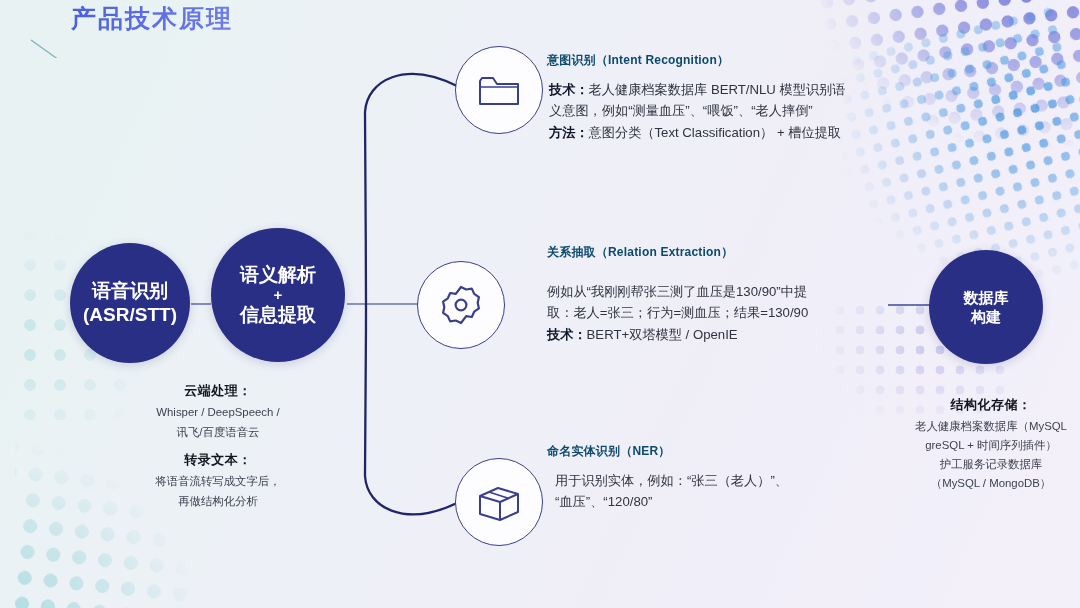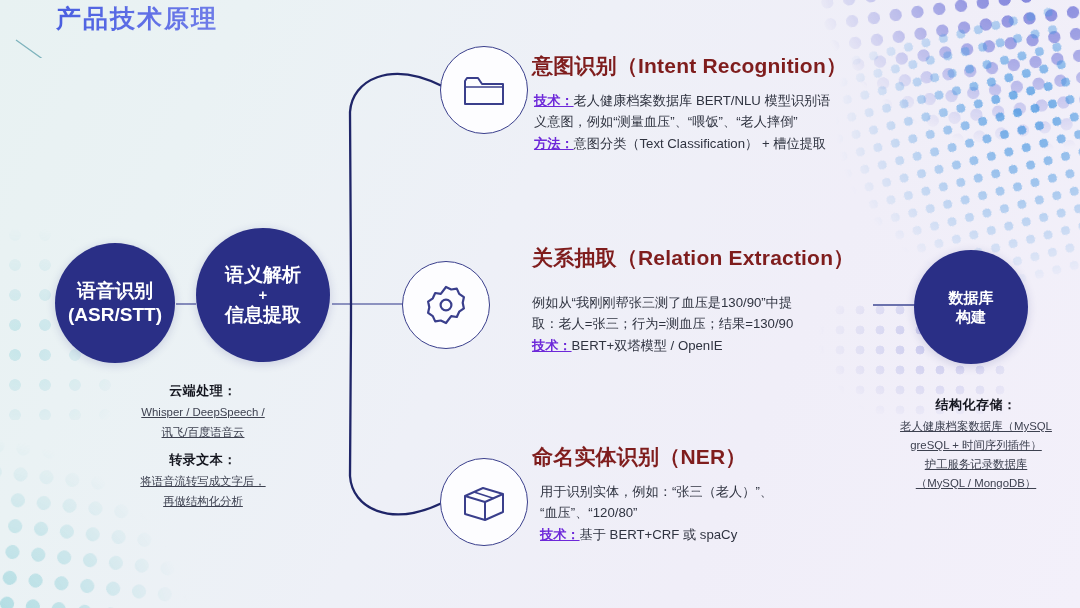--- a/index.html
+++ b/index.html
@@ -2,21 +2,21 @@
 <html><head>
 <meta charset="utf-8">
 <style>
   html,body{margin:0;padding:0;}
   body{
     width:1080px;height:608px;overflow:hidden;
     font-family:"Liberation Sans","DejaVu Sans",sans-serif;
     position:relative;
     background:linear-gradient(115deg,#e8f2f2 0%,#eaf2f4 18%,#eef0f7 45%,#f0eef8 70%,#f3f0fa 100%);
   }
-  .slide{position:absolute;inset:0;overflow:hidden;}
+  .slide{position:absolute;inset:0;overflow:hidden;margin-left:15px;}
 
   
   .dots-tr{
     position:absolute;right:-40px;top:-60px;width:460px;height:400px;
     background-image:radial-gradient(circle, rgba(90,95,210,.85) 38%, rgba(90,95,210,0) 40%);
     background-size:22px 22px;
     -webkit-mask-image:radial-gradient(ellipse 300px 260px at 88% 8%, #000 10%, rgba(0,0,0,.55) 45%, rgba(0,0,0,0) 78%);
     mask-image:radial-gradient(ellipse 300px 260px at 88% 8%, #000 10%, rgba(0,0,0,.55) 45%, rgba(0,0,0,0) 78%);
     transform:rotate(-8deg);
     opacity:.95;
@@ -85,36 +85,36 @@
     background:#fdfdff;border:1.6px solid #3a3f8c;
     display:flex;align-items:center;justify-content:center;
   }
   #icon-intent{left:440px;top:46px;width:86px;height:86px;}
   #icon-relation{left:402px;top:261px;width:86px;height:86px;}
   #icon-ner{left:440px;top:458px;width:86px;height:86px;}
 
   
   .section{position:absolute;}
   .sec-title{
-    font-size:21px;font-weight:bold;color:#7f1d1d;letter-spacing:.2px;
+    font-size:12px;font-weight:bold;color:#0c4a6e;letter-spacing:.2px;
     margin-bottom:10px;white-space:nowrap;
   }
   .sec-body{font-size:13.2px;color:#2f3340;line-height:1.62;}
-  .sec-body b{color:#6d28d9;font-weight:bold;text-decoration:underline;}
+  .sec-body b{color:#0f172a;font-weight:bold;}
   #sec-intent{left:532px;top:52px;width:360px;}
   #sec-intent .sec-body{margin-left:2px;}
   #sec-relation{left:532px;top:244px;width:350px;}
   #sec-relation .sec-title{margin-bottom:20px;}
   #sec-ner{left:532px;top:443px;width:350px;}
   #sec-ner .sec-body{margin-left:8px;}
 
   
   .caption{position:absolute;text-align:center;}
   .cap-h{font-size:13px;font-weight:bold;color:#14161f;letter-spacing:.5px;}
-  .cap-p{font-size:11.4px;color:#3d4150;line-height:1.72;text-decoration:underline;}
+  .cap-p{font-size:11.4px;color:#3d4150;line-height:1.72;}
   #cap-left{left:78px;top:382px;width:250px;}
   #cap-left .blk2{margin-top:9px;}
   #cap-right{left:876px;top:396px;width:200px;}
   #cap-right .cap-p{line-height:1.66;}
   .cap-h.sp{display:block;margin-bottom:3px;}
 </style>
 </head>
 <body>
 
 <div class="slide">
@@ -200,21 +200,20 @@
       <div><span>取：老人=张三；行为=测血压；结果=130/90</span></div>
       <div><b>技术：</b><span>BERT+双塔模型 / OpenIE</span></div>
     </div>
   </div>
 
   <div class="section" id="sec-ner">
     <div class="sec-title">命名实体识别（NER）</div>
     <div class="sec-body">
       <div><span>用于识别实体，例如：“张三（老人）”、</span></div>
       <div><span>“血压”、“120/80”</span></div>
-      <div><b>技术：</b><span>基于 BERT+CRF 或 spaCy</span></div>
     </div>
   </div>
 
   <div class="caption" id="cap-left">
     <div class="cap-h sp">云端处理：</div>
     <div class="cap-p">Whisper / DeepSpeech /</div>
     <div class="cap-p">讯飞/百度语音云</div>
     <div class="blk2">
       <div class="cap-h sp">转录文本：</div>
       <div class="cap-p">将语音流转写成文字后，</div>

